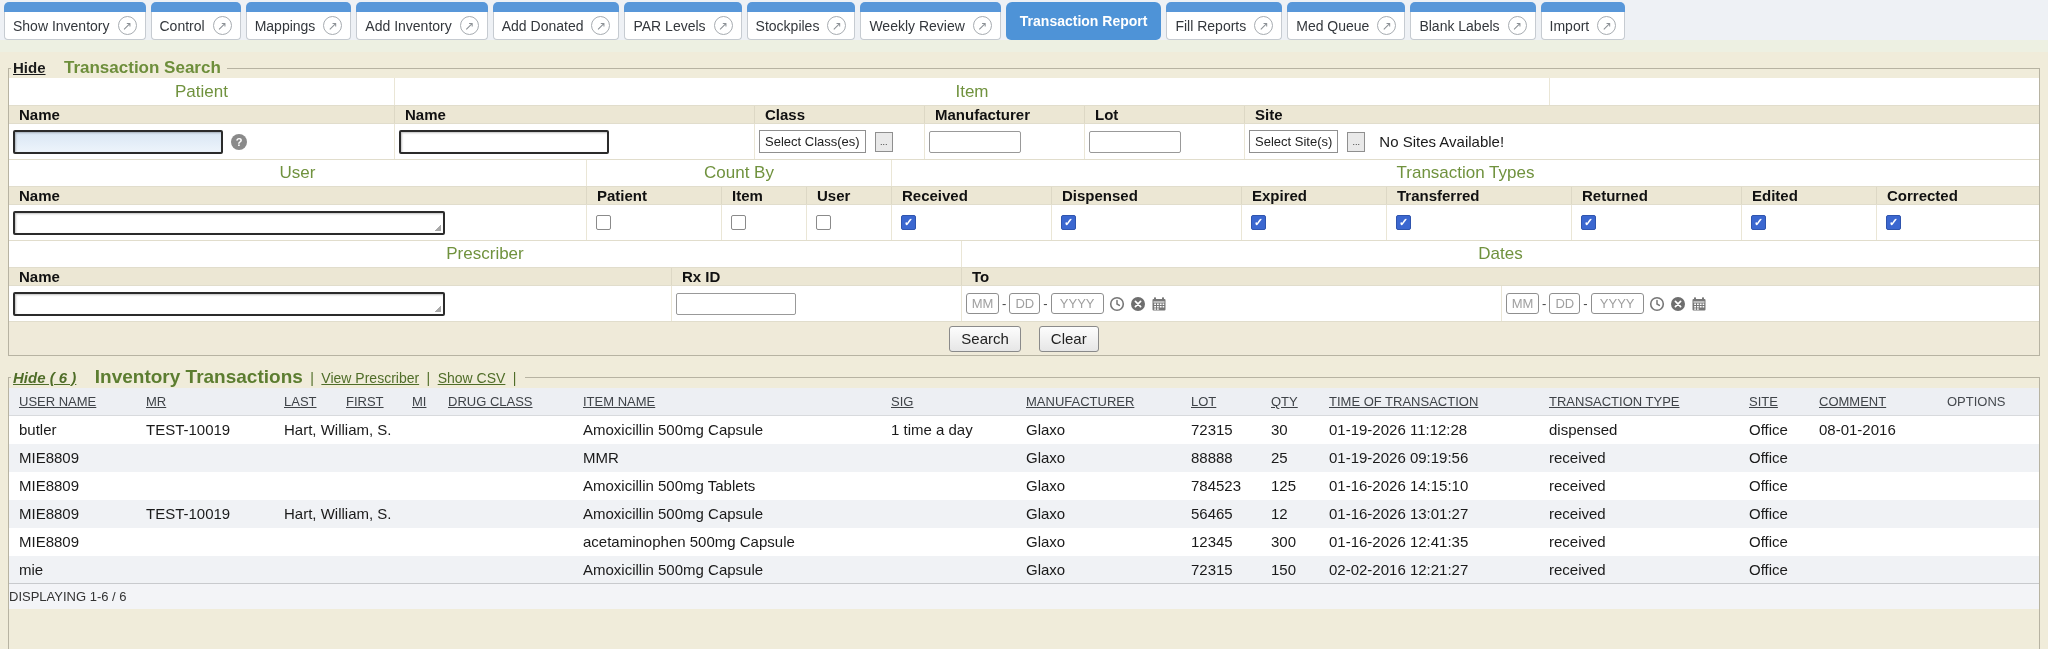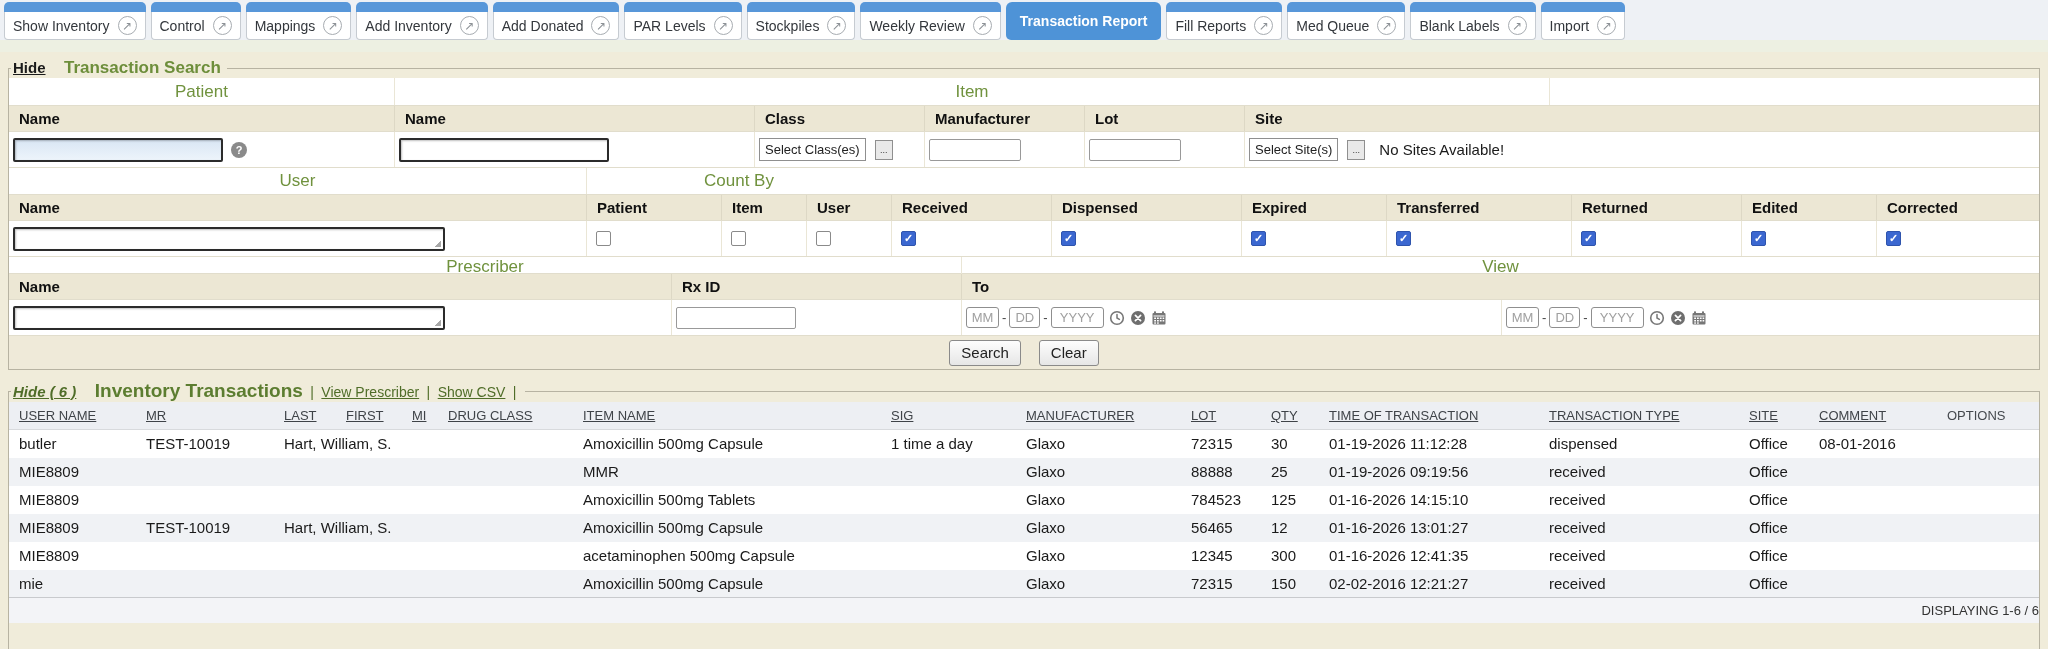--- a/index.html
+++ b/index.html
@@ -32,23 +32,23 @@
   .leg-link { color:#4f6d28; font-size:14px; text-decoration:underline; cursor:pointer; }
   .sep { color:#4f6d28; font-size:14px; margin:0 3px; }
 
   
   .frow { display:grid; align-items:center; background:#fff; }
   .frow + .frow { border-top:1px solid #e1ddcc; }
   .cols-a { grid-template-columns:385px 1155px 1fr; height:27px; }
   .cols-b { grid-template-columns:385px 360px 170px 160px 160px 1fr; }
   .cols-d { grid-template-columns:577px 305px 1fr; height:27px; }
   .cols-e { grid-template-columns:577px 135px 85px 85px 160px 190px 145px 185px 170px 135px 1fr; }
-  .cols-g { grid-template-columns:952px 1fr; height:17px; }
+  .cols-g { grid-template-columns:952px 1fr; height:27px; }
   .cols-h { grid-template-columns:662px 290px 540px 1fr; }
-  .row-label { background:#ece7d4; height:26px; }
+  .row-label { background:#ece7d4; height:18px; }
   .row-input { height:36px; }
   .hcell { text-align:center; color:#70923e; font-size:17px; height:100%; display:flex;
            align-items:center; justify-content:center; }
   .hcell + .hcell { border-left:1px solid #eae6d6; }
   .lcell { font-weight:bold; font-size:15px; color:#111; padding-left:10px; height:100%;
            display:flex; align-items:center; }
   .lcell + .lcell { border-left:1px solid #ddd8c5; }
   .icell { display:flex; align-items:center; gap:8px; padding-left:4px; height:100%; }
   .icell + .icell { border-left:1px solid #eae6d6; }
 
@@ -93,21 +93,21 @@
   
   table.txn { width:100%; border-collapse:collapse; table-layout:fixed; background:#fff; }
   .txn thead tr { background:#edeff3; border-bottom:1px solid #d8dadd; }
   .txn th { font-size:13px; font-weight:normal; color:#3f4348; text-align:left;
             padding:6px 4px 6px 10px; text-decoration:underline; cursor:pointer;
             white-space:nowrap; overflow:visible; }
   .txn th.nosort { text-decoration:none; cursor:default; color:#45494e; }
   .txn td { font-size:15px; color:#1a1a1a; padding:0 4px 0 10px; height:28px;
             white-space:nowrap; overflow:visible; }
   .txn tbody tr:nth-child(even) { background:#f0f2f5; }
-  .txn tfoot td { background:#f3f4f7; border-top:1px solid #c8cacd; text-align:right;
+  .txn tfoot td { background:#f3f4f7; border-top:1px solid #c8cacd; text-align:left;
                   font-size:13px; color:#333; height:25px; padding:0; }
   .trans-fs { padding-bottom:40px !important; }
 </style>
 </head>
 <body>
 
 <div class="tabbar">
     <div class="tab">
       <div class="tab-cap"></div>
       <div class="tab-body">
@@ -242,20 +242,21 @@
       <div class="icell">
         <span class="fake-sel">Select Site(s)</span>
           <button class="dots">...</button>
         <span class="plain-note">No Sites Available!</span>
       </div>
     </div>
 
     <div class="frow cols-d">
       <div class="hcell">User</div>
       <div class="hcell">Count By</div>
+      <div class="hcell">Transaction Types</div>
     </div>
 
     <div class="frow cols-e row-label">
       <div class="lcell">Name</div>
       <div class="lcell">Patient</div>
       <div class="lcell">Item</div>
       <div class="lcell">User</div>
       <div class="lcell">Received</div>
       <div class="lcell">Dispensed</div>
       <div class="lcell">Expired</div>
@@ -310,21 +311,21 @@
         </div>
       <div class="icell">
           <span class="cb checked">
             <span class="tick">✓</span>
           </span>
         </div>
     </div>
 
     <div class="frow cols-g">
       <div class="hcell">Prescriber</div>
-      <div class="hcell">View</div>
+      <div class="hcell">Dates</div>
     </div>
 
     <div class="frow cols-h row-label">
       <div class="lcell">Name</div>
       <div class="lcell">Rx ID</div>
       <div class="lcell">To</div>
     </div>
 
     <div class="frow cols-h row-input">
       <div class="icell">

